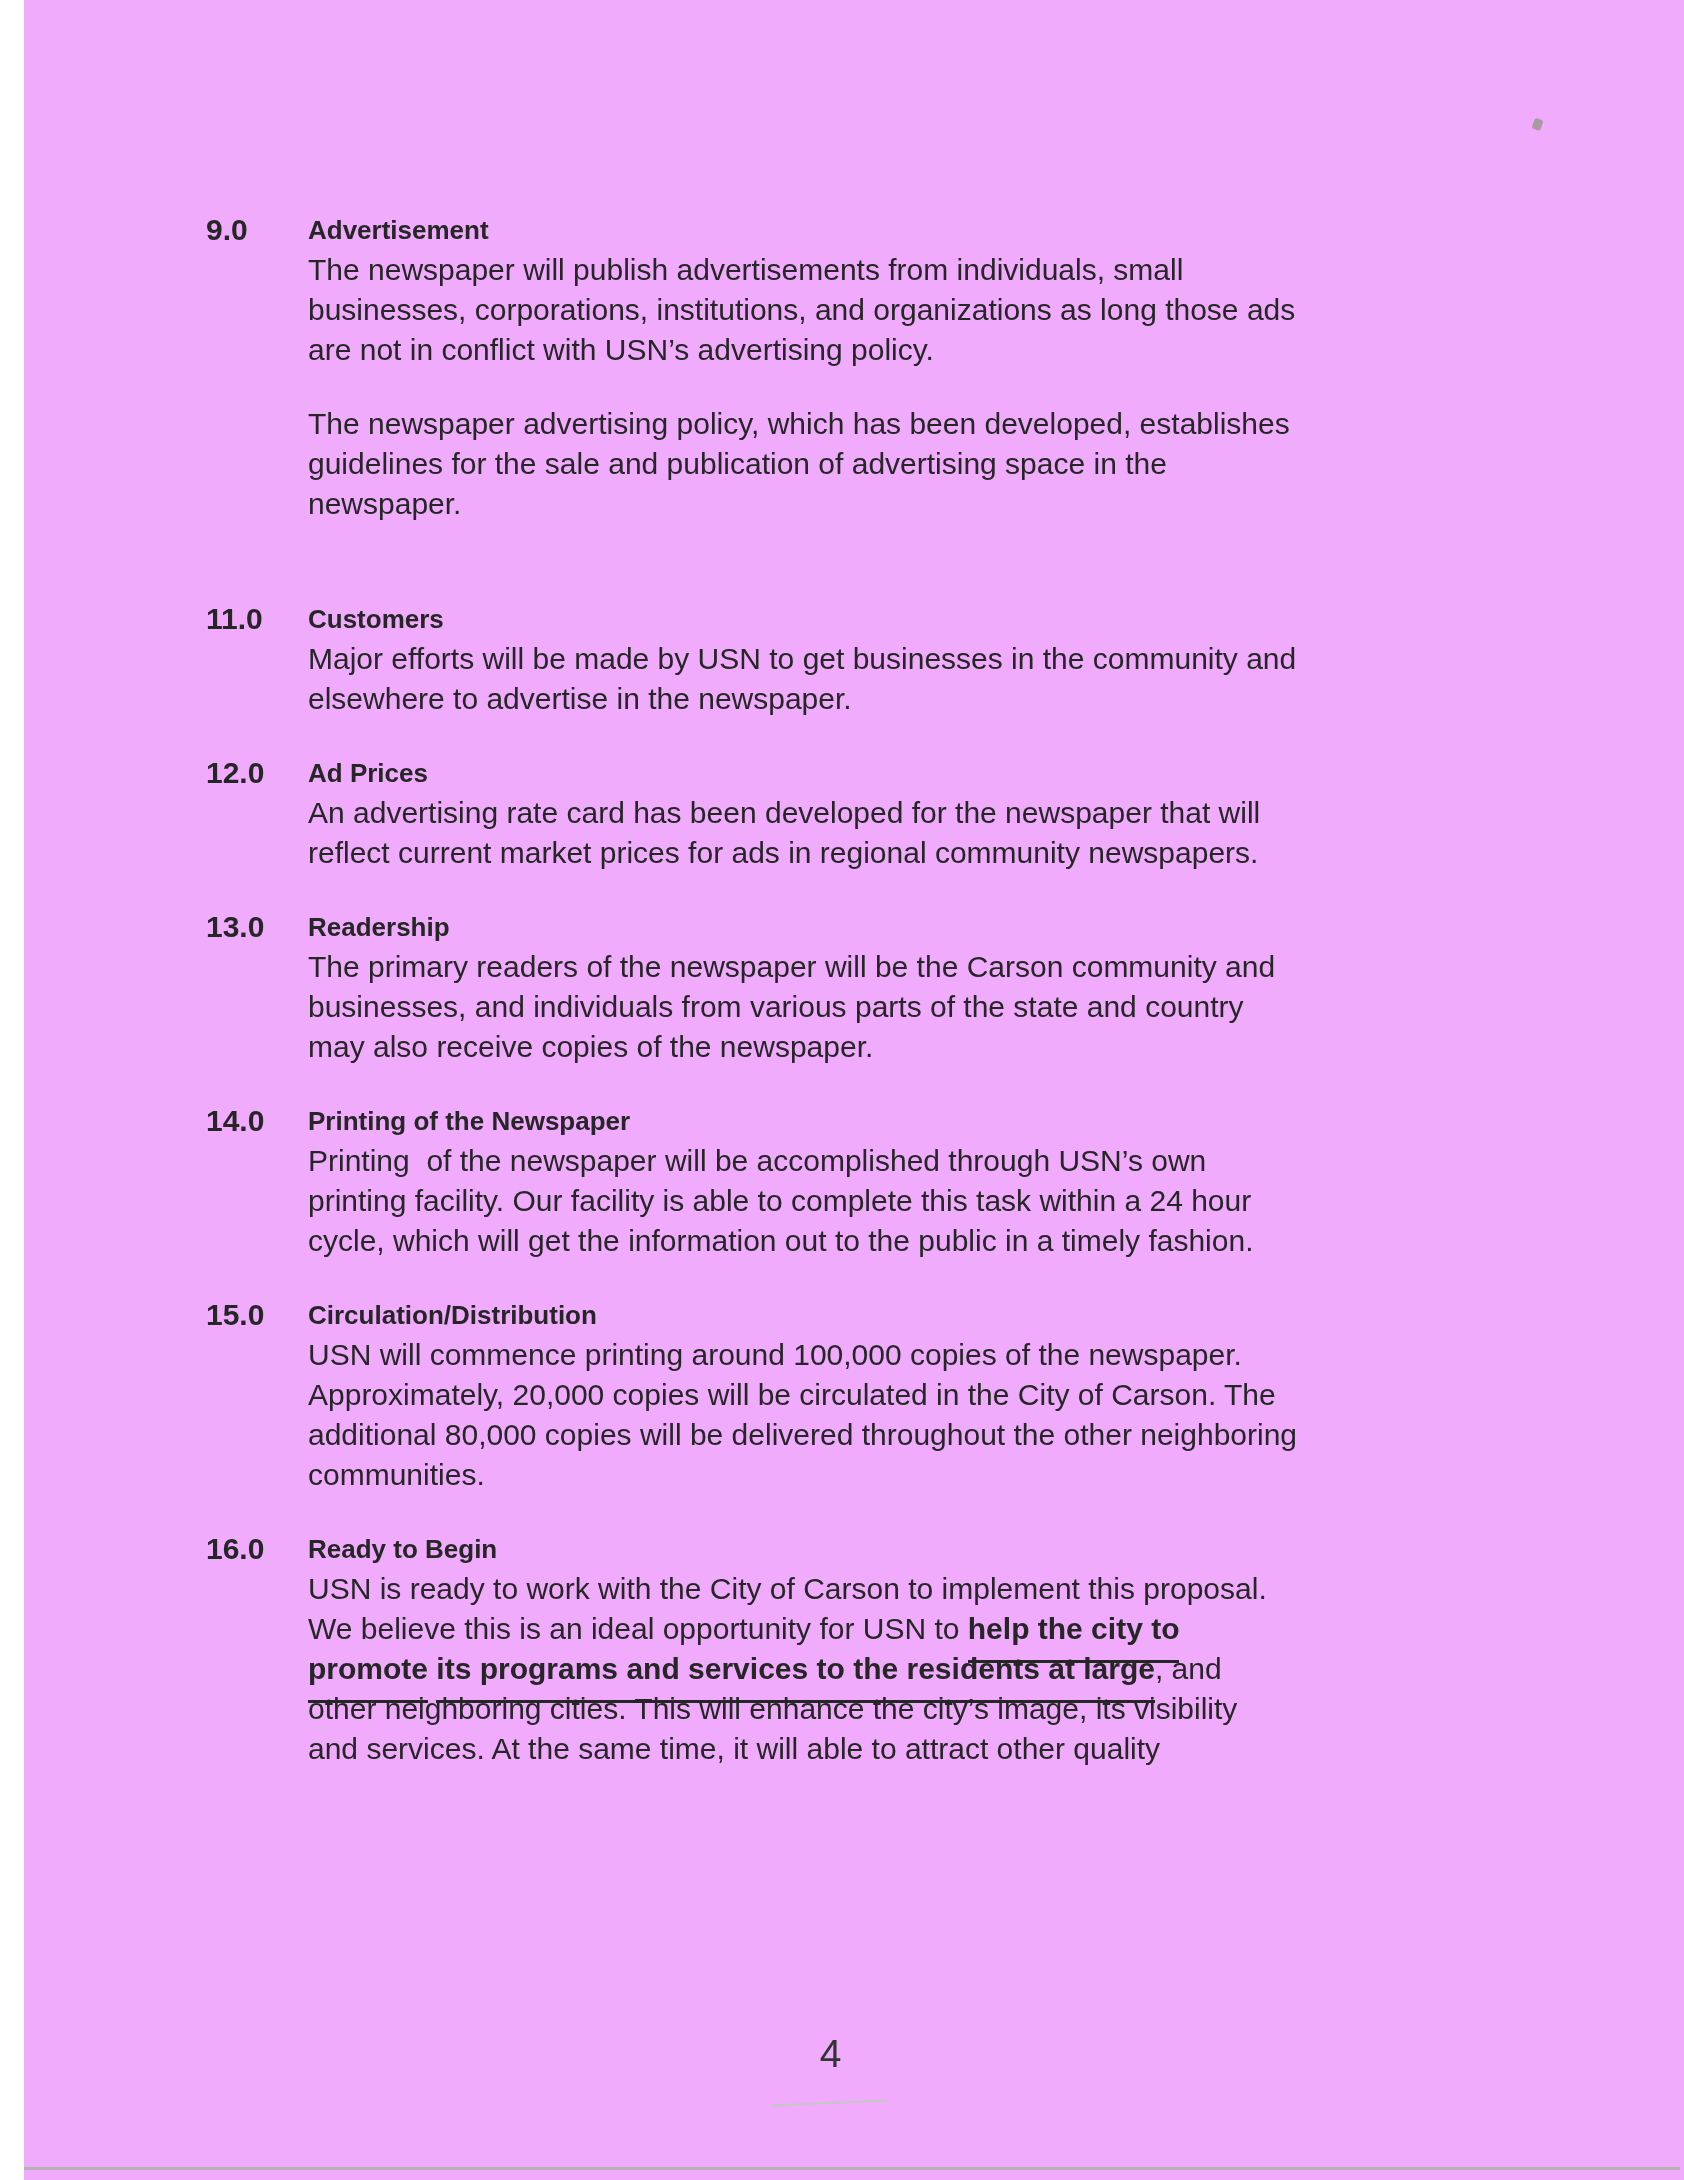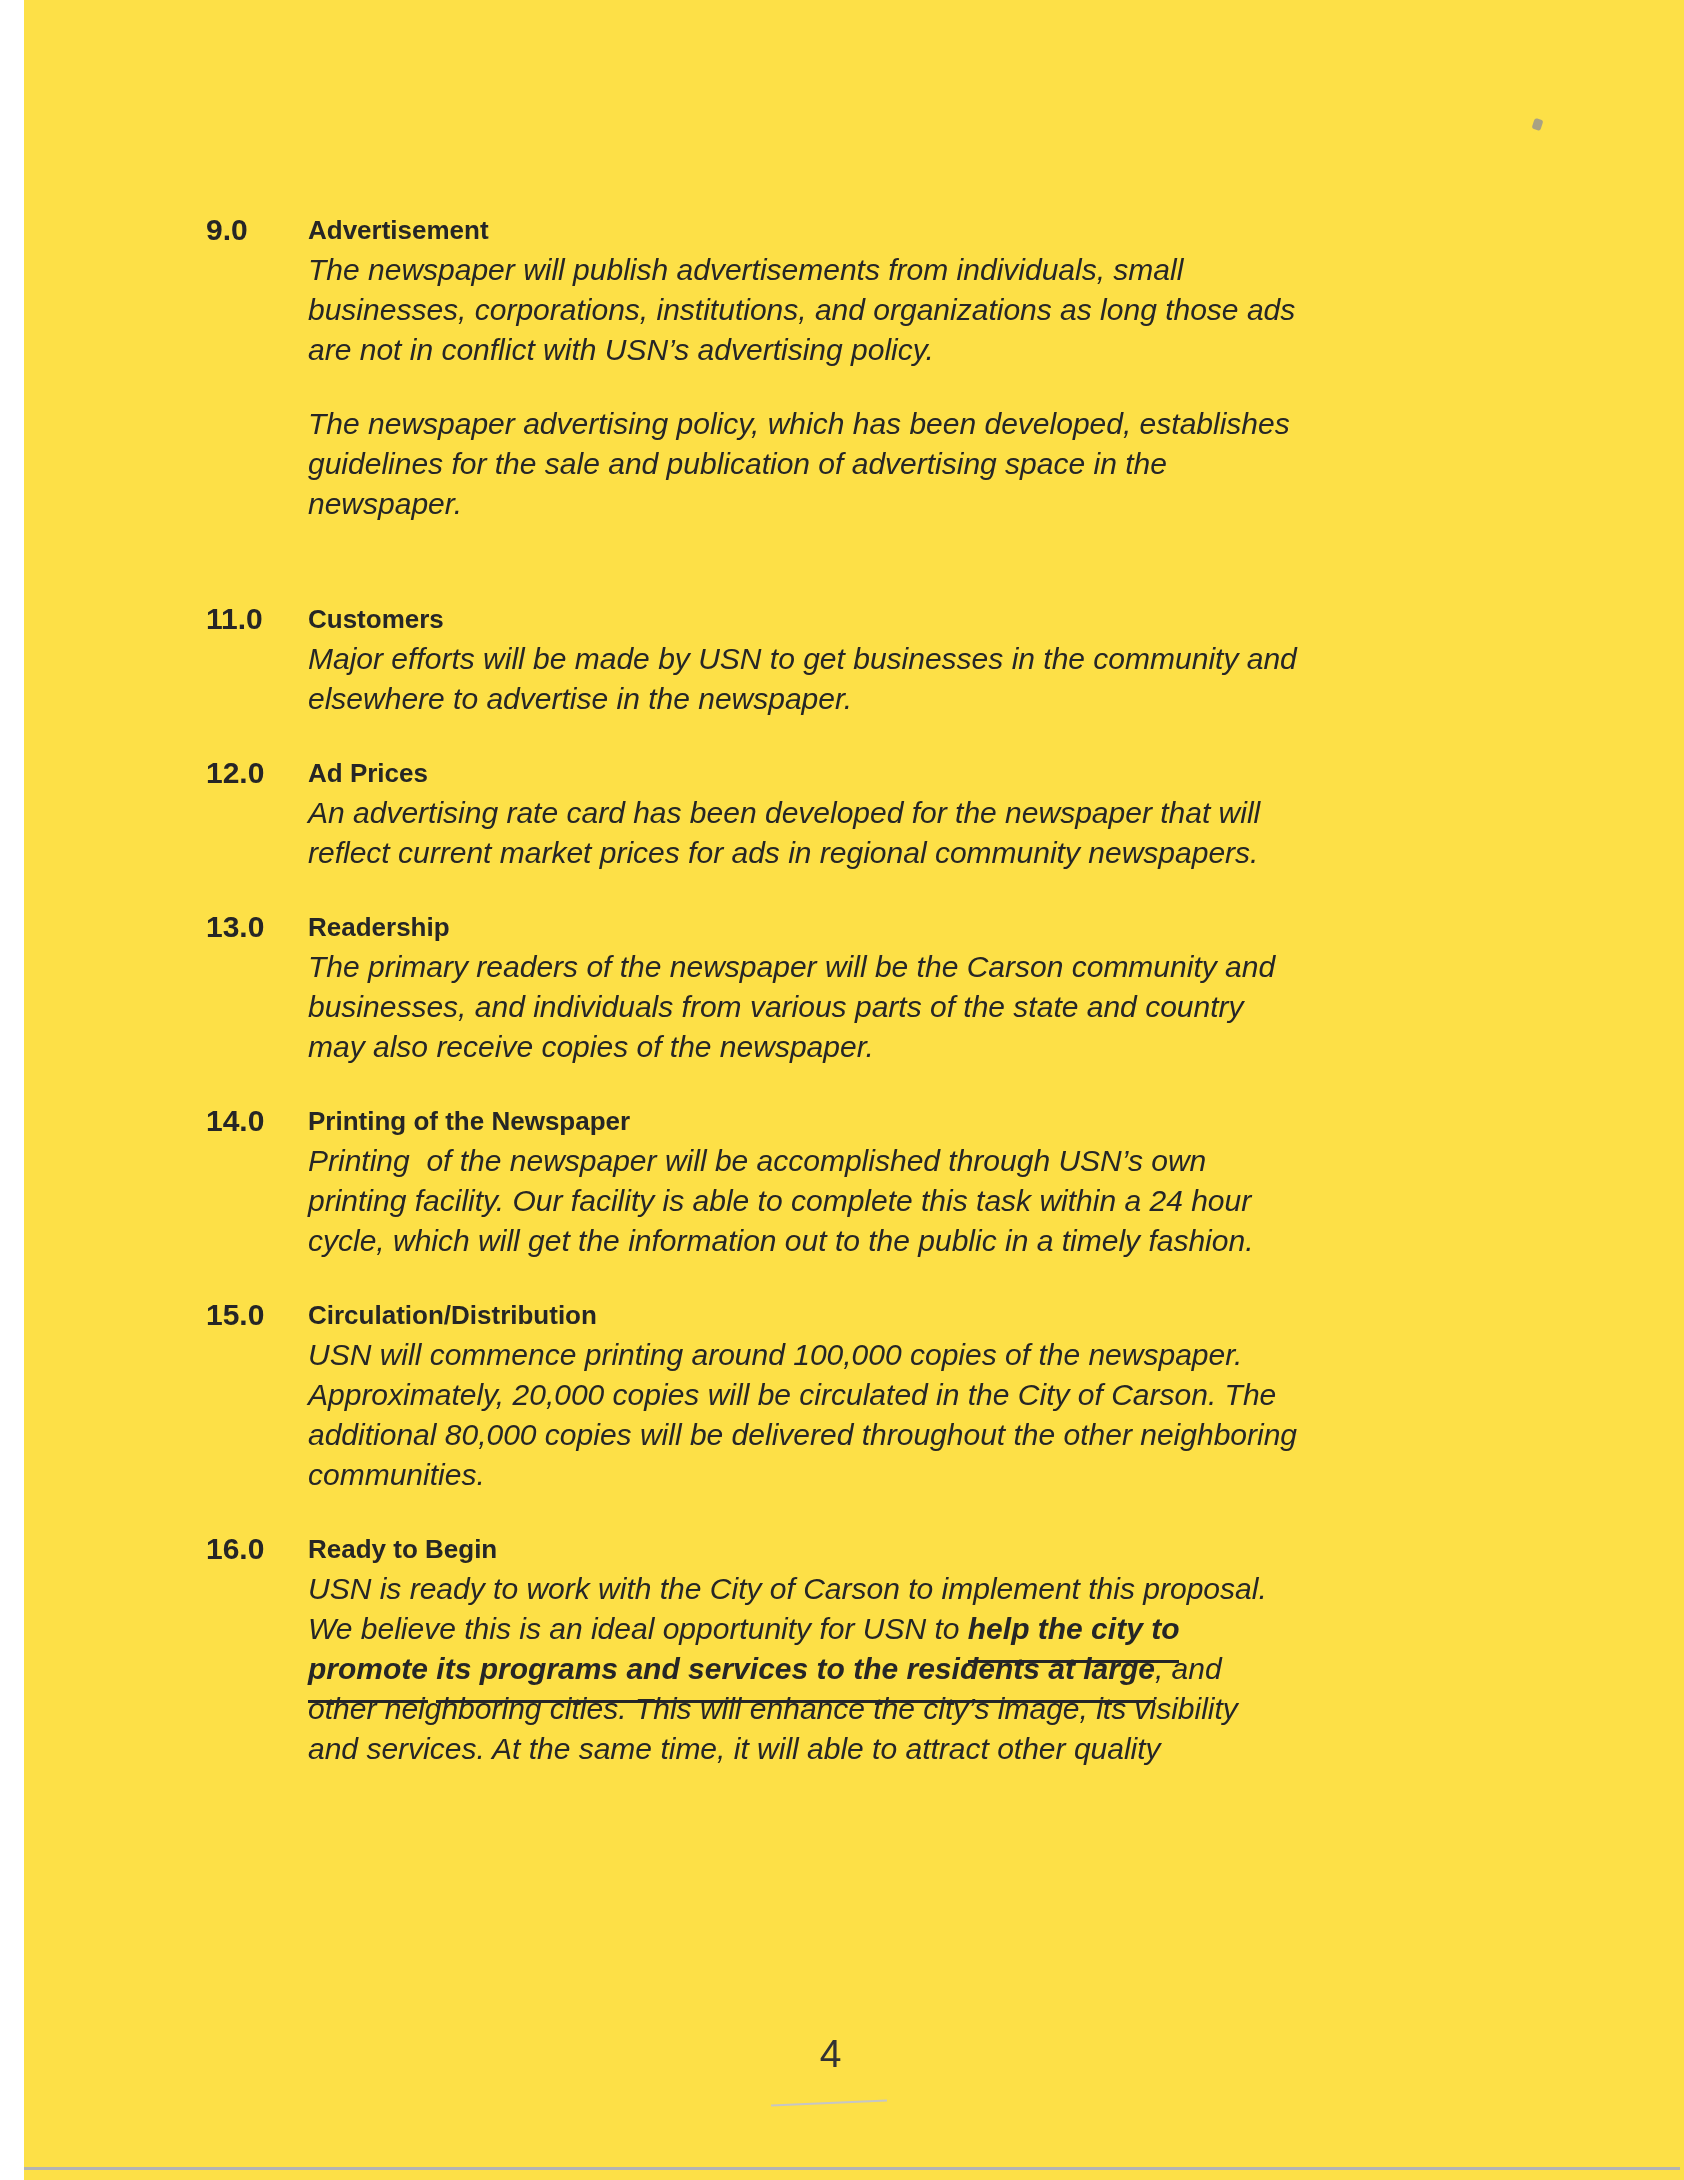--- a/index.html
+++ b/index.html
@@ -1,21 +1,21 @@
 <!DOCTYPE html>
 <html style="font-size:13.6px"><head>
 <meta charset="utf-8">
 <style>
   html, body { margin: 0; padding: 0; }
   body { background: #e8e8e8; }
   .page {
     position: relative;
     width: 1685px;
     height: 2181px;
-    background: #fde047;
+    background: #f0abfc;
     overflow: hidden;
     font-family: "Liberation Sans", "DejaVu Sans", sans-serif;
     color: #262626;
   }
   
   .page-edge-left {
     position: absolute; left: 0; top: 0; width: 24px; height: 100%;
     background: #ffffff;
   }
   .scan-speck {
@@ -25,21 +25,21 @@
   }
   .content {
     position: absolute; left: 206px; top: 210px; width: 1227px;
     font-size: 30px; line-height: 40px;
   }
   .doc-section { margin: 0 0 34px 0; }
   .doc-section.gap-large { margin-bottom: 75px; }
   .sec-head { display: flex; font-weight: bold; }
   .sec-num { width: 102px; flex: 0 0 102px; }
   .sec-title { margin: 0; font-size: 26px; line-height: 40px; font-weight: bold; }
-  .sec-body { margin-left: 102px; font-style: italic; }
+  .sec-body { margin-left: 102px; }
   .line { white-space: pre-wrap; }
   .emph {
     font-weight: bold;
     border-bottom: 3.4px solid #262626;
     padding-bottom: 15px;
   }
   .page-number {
     position: absolute; left: 792px; top: 2032px; width: 77px;
     text-align: center; font-size: 39px; line-height: 43px; color: #333;
   }

